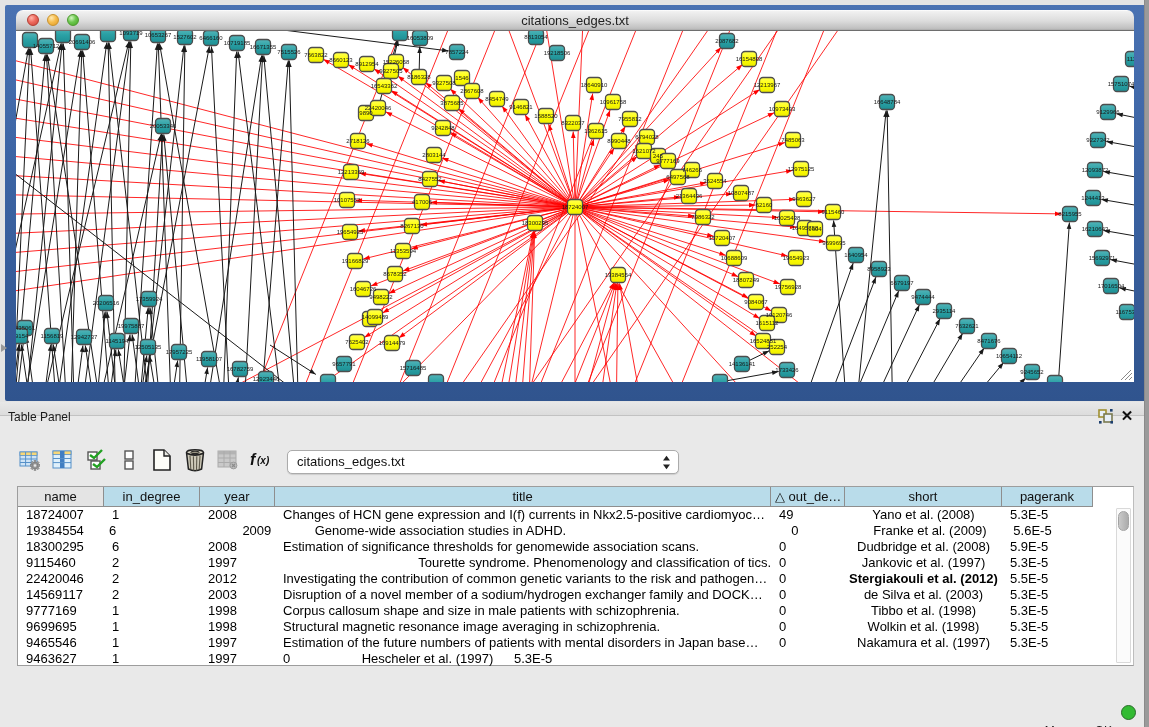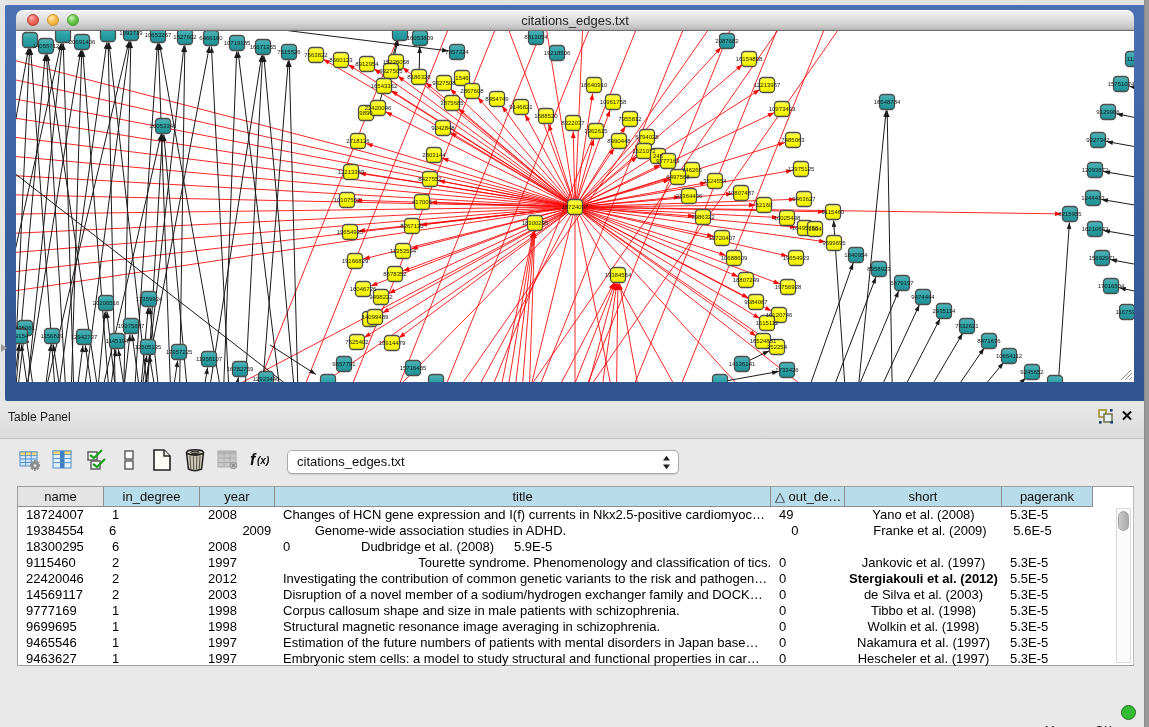--- a/index.html
+++ b/index.html
@@ -15,21 +15,21 @@
   #title-text { position:absolute; left:0; right:0; top:3px; text-align:center;
     font-size:13px; color:#222; }
   .tl { position:absolute; top:4px; width:12px; height:12px; border-radius:50%; }
   .tl.red { left:11px; background:radial-gradient(circle at 35% 30%,#ffb3a7,#ee6a5e 45%,#c94439); border:1px solid #b43c31;}
   .tl.yel { left:31px; background:radial-gradient(circle at 35% 30%,#ffe9b0,#f6bd4e 45%,#df9b27); border:1px solid #c9922d;}
   .tl.grn { left:51px; background:radial-gradient(circle at 35% 30%,#d2f5c0,#6cc74e 45%,#47a626); border:1px solid #4c9a2e;}
   #canvas-wrap { position:absolute; left:11px; top:26px; width:1118px; height:351px; background:#fff; overflow:hidden; }
   #resize-grip { position:absolute; right:1px; bottom:1px; width:13px; height:12px; }
   
   #table-panel { position:absolute; left:0; top:402px; width:1144px; height:325px; background:#e9e9e9; }
-  #panel-header { position:absolute; left:0; top:0; width:100%; height:37px;
+  #panel-header { position:absolute; left:0; top:0; width:100%; height:14px;
     background:linear-gradient(180deg,#e8e8e8,#dcdcdc); border-bottom:1px solid #c2c2c2;}
   #panel-title { position:absolute; left:8px; top:8px; font-size:12px; color:#1a1a1a; }
   #float-btn { position:absolute; right:30px; top:6px; width:16px; height:16px; }
   #close-btn { position:absolute; right:9px; top:5px; width:16px; height:18px; font-size:15px;
     font-weight:bold; color:#111; text-align:center; line-height:18px; }
   #toolbar { position:absolute; left:17px; top:40px; height:36px; display:flex; align-items:center; gap:7px; }
   .tbtn { width:26px; height:28px; display:flex; align-items:center; justify-content:center; }
   .tbtn.wide { width:34px; }
   #combo { position:absolute; left:287px; top:48px; width:392px; height:24px; background:#fff;
     border:1px solid #ababab; border-radius:5px; box-shadow:0 1px 1px rgba(0,0,0,0.12);
@@ -876,20 +876,21 @@
           <div class="td" style="width: 75px; margin-left: 41px;">2009</div>
           <div class="td" style="width: 496px;">Genome-wide association studies in ADHD.</div>
           <div class="td" style="width: 74px;">0</div>
           <div class="td center" style="width: 157px;">Franke et al. (2009)</div>
           <div class="td" style="width: 91px;">5.6E-5</div>
         </div>
         <div class="tr">
           <div class="td" style="width: 86px;">18300295</div>
           <div class="td" style="width: 96px;">6</div>
           <div class="td" style="width: 75px;">2008</div>
+          <div class="td" style="width: 496px;">Estimation of significance thresholds for genomewide association scans.</div>
           <div class="td" style="width: 74px;">0</div>
           <div class="td center" style="width: 157px;">Dudbridge et al. (2008)</div>
           <div class="td" style="width: 91px;">5.9E-5</div>
         </div>
         <div class="tr">
           <div class="td" style="width: 86px;">9115460</div>
           <div class="td" style="width: 96px;">2</div>
           <div class="td" style="width: 75px;">1997</div>
           <div class="td" style="width: 496px; text-align: right;">Tourette syndrome. Phenomenology and classification of tics.</div>
           <div class="td" style="width: 74px;">0</div>
@@ -938,21 +939,20 @@
           <div class="td" style="width: 75px;">1997</div>
           <div class="td" style="width: 496px;">Estimation of the future numbers of patients with mental disorders in Japan base…</div>
           <div class="td" style="width: 74px;">0</div>
           <div class="td center" style="width: 157px;">Nakamura et al. (1997)</div>
           <div class="td" style="width: 91px;">5.3E-5</div>
         </div>
         <div class="tr">
           <div class="td" style="width: 86px;">9463627</div>
           <div class="td" style="width: 96px;">1</div>
           <div class="td" style="width: 75px;">1997</div>
-          <div class="td" style="width: 496px;">Embryonic stem cells: a model to study structural and functional properties in car…</div>
           <div class="td" style="width: 74px;">0</div>
           <div class="td center" style="width: 157px;">Hescheler et al. (1997)</div>
           <div class="td" style="width: 91px;">5.3E-5</div>
         </div>
       </div>
     <div id="vscroll">
         <div id="vthumb"></div>
       </div>
   </div>
   <span id="memory">Memory: OK</span>

